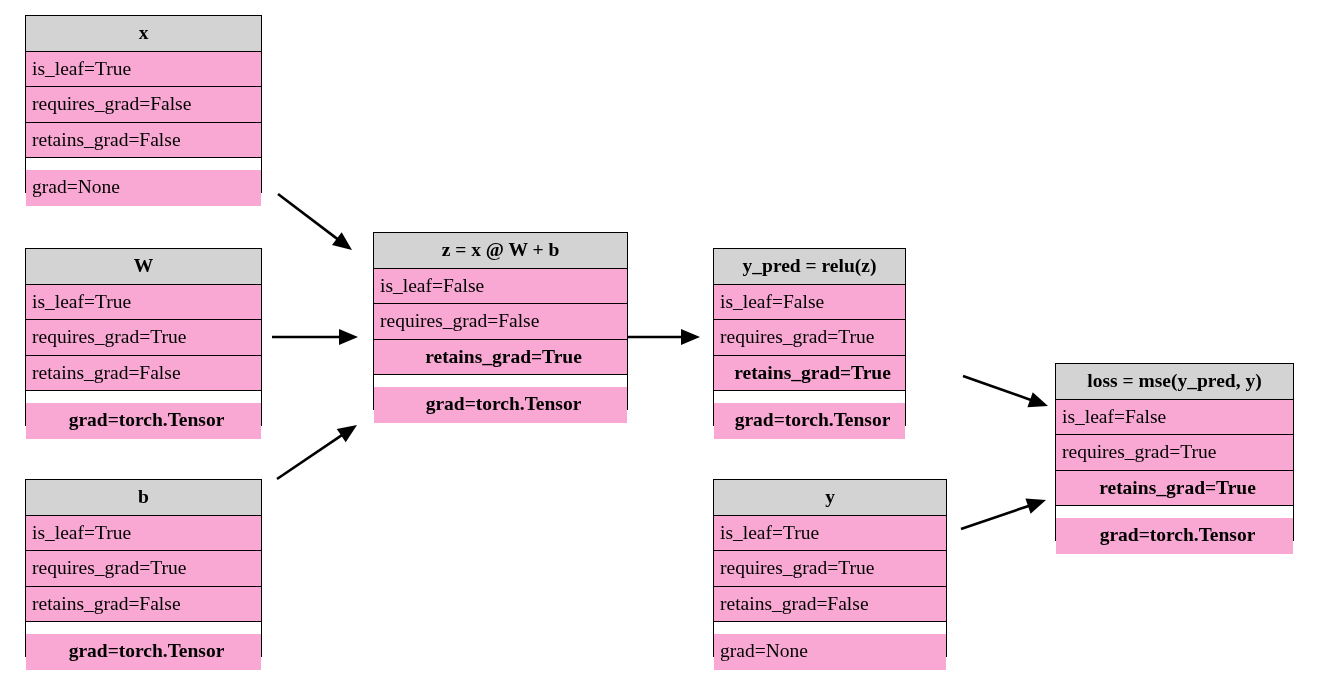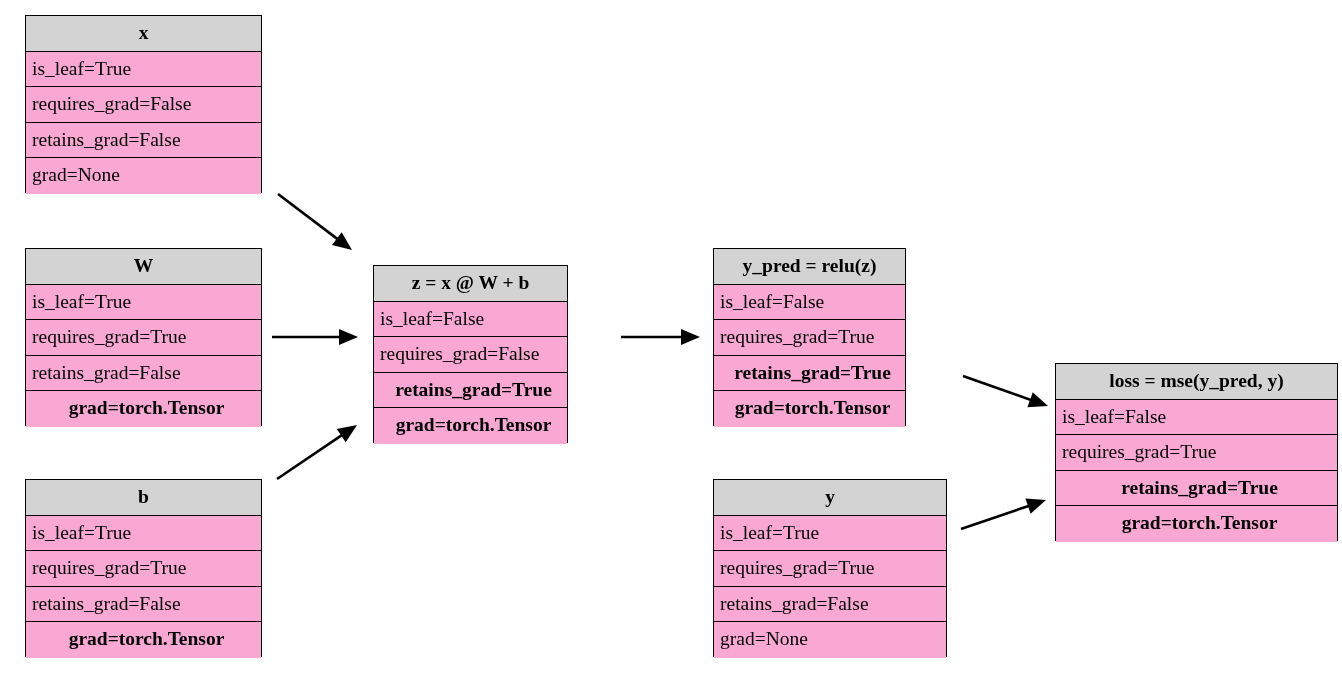--- a/index.html
+++ b/index.html
@@ -26,20 +26,21 @@
     height: 35.5px;
     line-height: 33px;
     font-size: 19.5px;
     color: #000000;
     border-bottom: 1.6px solid #000000;
     white-space: nowrap;
     overflow: hidden;
   }
   .node-row:last-child {
     border-bottom: none;
+    margin-top: 12px;
   }
   .node-row.header {
     background: #d3d3d3;
     font-weight: bold;
     text-align: center;
   }
   .node-row.field {
     background: #f9a8d4;
     text-align: left;
     padding-left: 6px;
@@ -104,42 +105,42 @@
         <div class="node-row field">retains_grad=False</div>
         <div class="node-row field bold">grad=torch.Tensor</div>
       </div>
       <div class="node" style="left: 25px; top: 479px; width: 237px; height: 178px;">
         <div class="node-row header">b</div>
         <div class="node-row field">is_leaf=True</div>
         <div class="node-row field">requires_grad=True</div>
         <div class="node-row field">retains_grad=False</div>
         <div class="node-row field bold">grad=torch.Tensor</div>
       </div>
-      <div class="node" style="left: 373px; top: 265px; width: 195px; height: 178px;">
+      <div class="node" style="left: 373px; top: 232px; width: 255px; height: 178px;">
         <div class="node-row header">z = x @ W + b</div>
         <div class="node-row field">is_leaf=False</div>
         <div class="node-row field">requires_grad=False</div>
         <div class="node-row field bold">retains_grad=True</div>
         <div class="node-row field bold">grad=torch.Tensor</div>
       </div>
       <div class="node" style="left: 713px; top: 248px; width: 193px; height: 178px;">
         <div class="node-row header">y_pred = relu(z)</div>
         <div class="node-row field">is_leaf=False</div>
         <div class="node-row field">requires_grad=True</div>
         <div class="node-row field bold">retains_grad=True</div>
         <div class="node-row field bold">grad=torch.Tensor</div>
       </div>
       <div class="node" style="left: 713px; top: 479px; width: 234px; height: 178px;">
         <div class="node-row header">y</div>
         <div class="node-row field">is_leaf=True</div>
         <div class="node-row field">requires_grad=True</div>
         <div class="node-row field">retains_grad=False</div>
         <div class="node-row field">grad=None</div>
       </div>
-      <div class="node" style="left: 1055px; top: 363px; width: 283px; height: 178px;">
+      <div class="node" style="left: 1055px; top: 363px; width: 239px; height: 178px;">
         <div class="node-row header">loss = mse(y_pred, y)</div>
         <div class="node-row field">is_leaf=False</div>
         <div class="node-row field">requires_grad=True</div>
         <div class="node-row field bold">retains_grad=True</div>
         <div class="node-row field bold">grad=torch.Tensor</div>
       </div>
     </div>
 
 </div>
 

